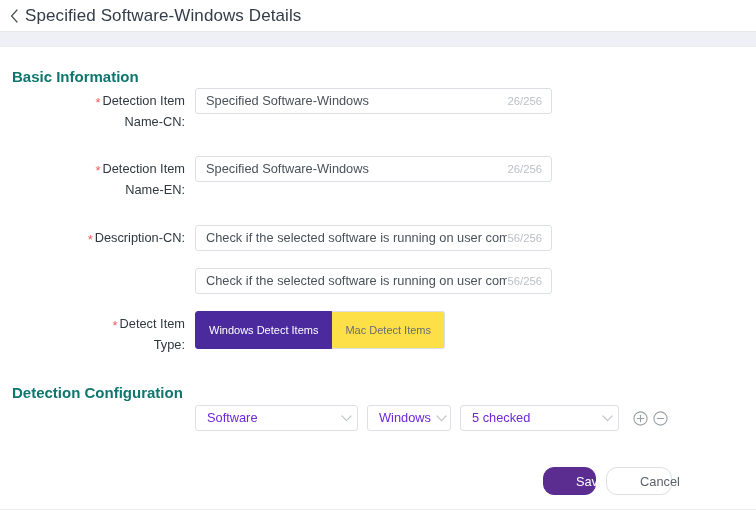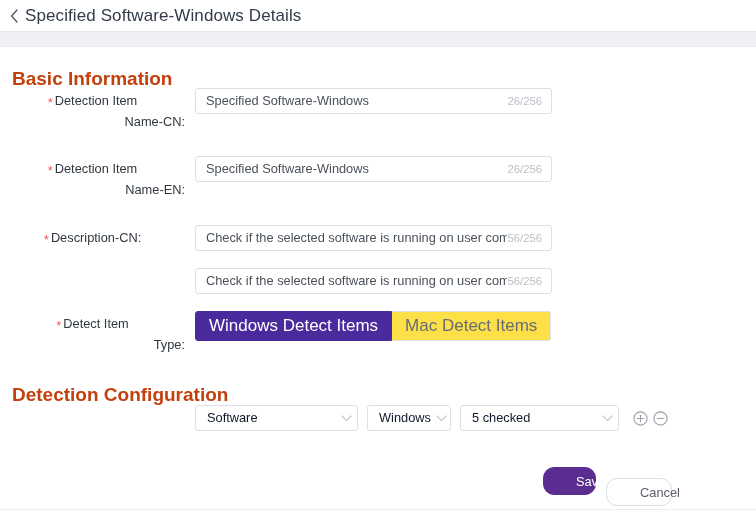--- a/index.html
+++ b/index.html
@@ -55,38 +55,38 @@
 
   
   .form-body {
     position: absolute; left: 0; top: 47px;
     width: 756px; height: 465px;
     background: #ffffff;
   }
 
   .section-title {
     position: absolute;
-    font-size: 19px;
-    color: #c2410c;
+    font-size: 15px;
+    color: #0f766e;
     font-weight: bold;
     white-space: nowrap;
   }
   .section-title.basic { left: 12px; top: 21px; }
   .section-title.cond  { left: 12px; top: 337px; }
 
   
   .field-row {
     position: absolute;
     left: 0; width: 756px; height: 26px;
   }
   .field-label {
     position: absolute;
     left: 0; top: 0;
     width: 185px;
-    text-align: center;
+    text-align: right;
     font-size: 12.8px;
     color: #30383f;
     line-height: 26px;
     white-space: nowrap;
   }
   .field-label .req {
     color: #f05a5a;
     font-size: 13px;
     margin-right: 2px;
     position: relative; top: 2px;
@@ -133,23 +133,23 @@
   }
 
   
   .toggle-group {
     position: absolute;
     left: 195px; top: 0;
     height: 26px;
     display: flex;
   }
   .tgl {
-    height: 30px;
-    display: flex; align-items: center; justify-content: center;
-    font-size: 17px;
+    height: 38px;
+    display: flex; align-items: center; justify-content: center;
+    font-size: 11px;
     padding: 0 13px;
     cursor: pointer;
     white-space: nowrap;
   }
   .tgl.active {
     background: #4a2a9c;
     color: #ffffff;
     border: 1px solid #4a2a9c;
     border-radius: 3px 0 0 3px;
   }
@@ -174,21 +174,21 @@
     border-radius: 3px;
     background: #ffffff;
     display: flex; align-items: center;
     cursor: pointer;
     margin-right: 9px;
   }
   .select .sel-txt {
     flex: 1 1 auto;
     padding-left: 11px;
     font-size: 12.8px;
-    color: #0f172a;
+    color: #6d28d9;
     white-space: nowrap;
     line-height: 24px;
   }
   .select .chev {
     flex: none;
     width: 22px;
     display: flex; align-items: center; justify-content: center;
   }
   .select.w-software { width: 163px; }
   .select.w-state    { width:  84px; }
@@ -218,21 +218,21 @@
     padding-left: 42px;
   }
   .btn-save {
     left: 543px; top: 0;
     width: 53px;
     background: #5c2d91;
     color: #ffffff;
     border: 1px solid #5c2d91;
   }
   .btn-cancel {
-    left: 606px; top: 11px;
+    left: 606px; top: 0;
     width: 66px;
     background: #ffffff;
     color: #5b6169;
     border: 1px solid #dcdfe4;
   }
   .bottom-rule {
     position: absolute;
     left: 0; top: 462px;
     width: 756px; height: 1px;
     background: #eceef1;

